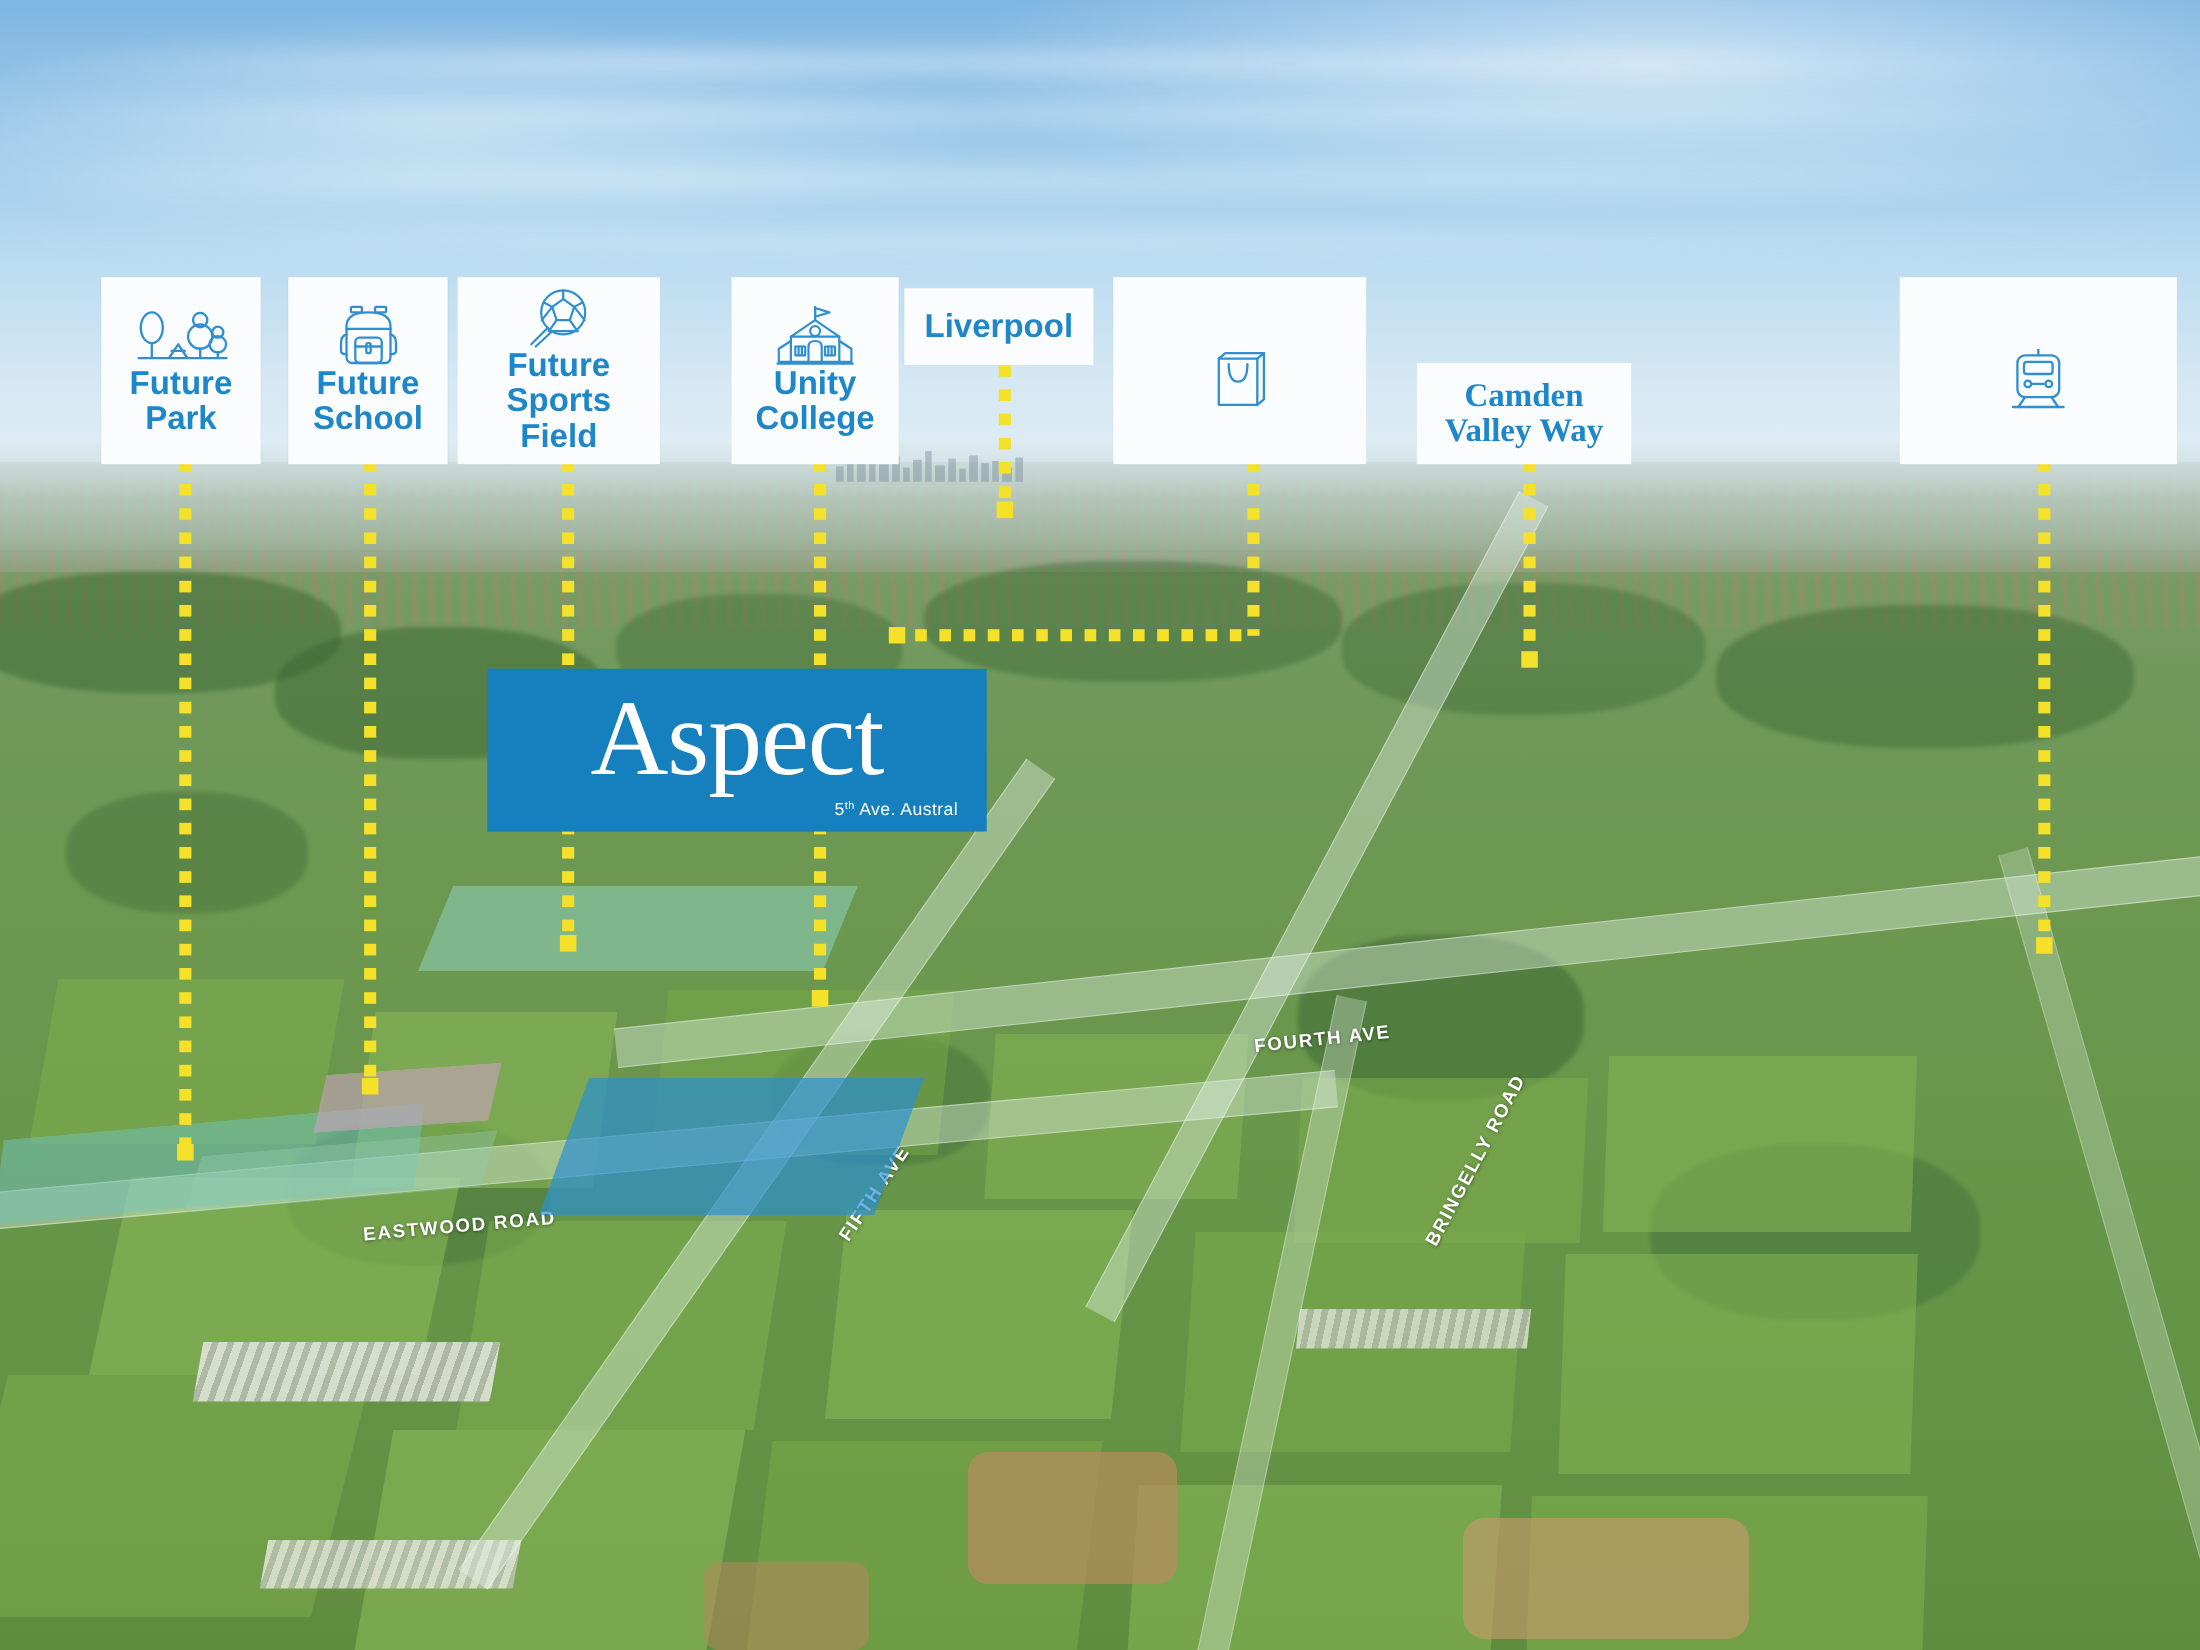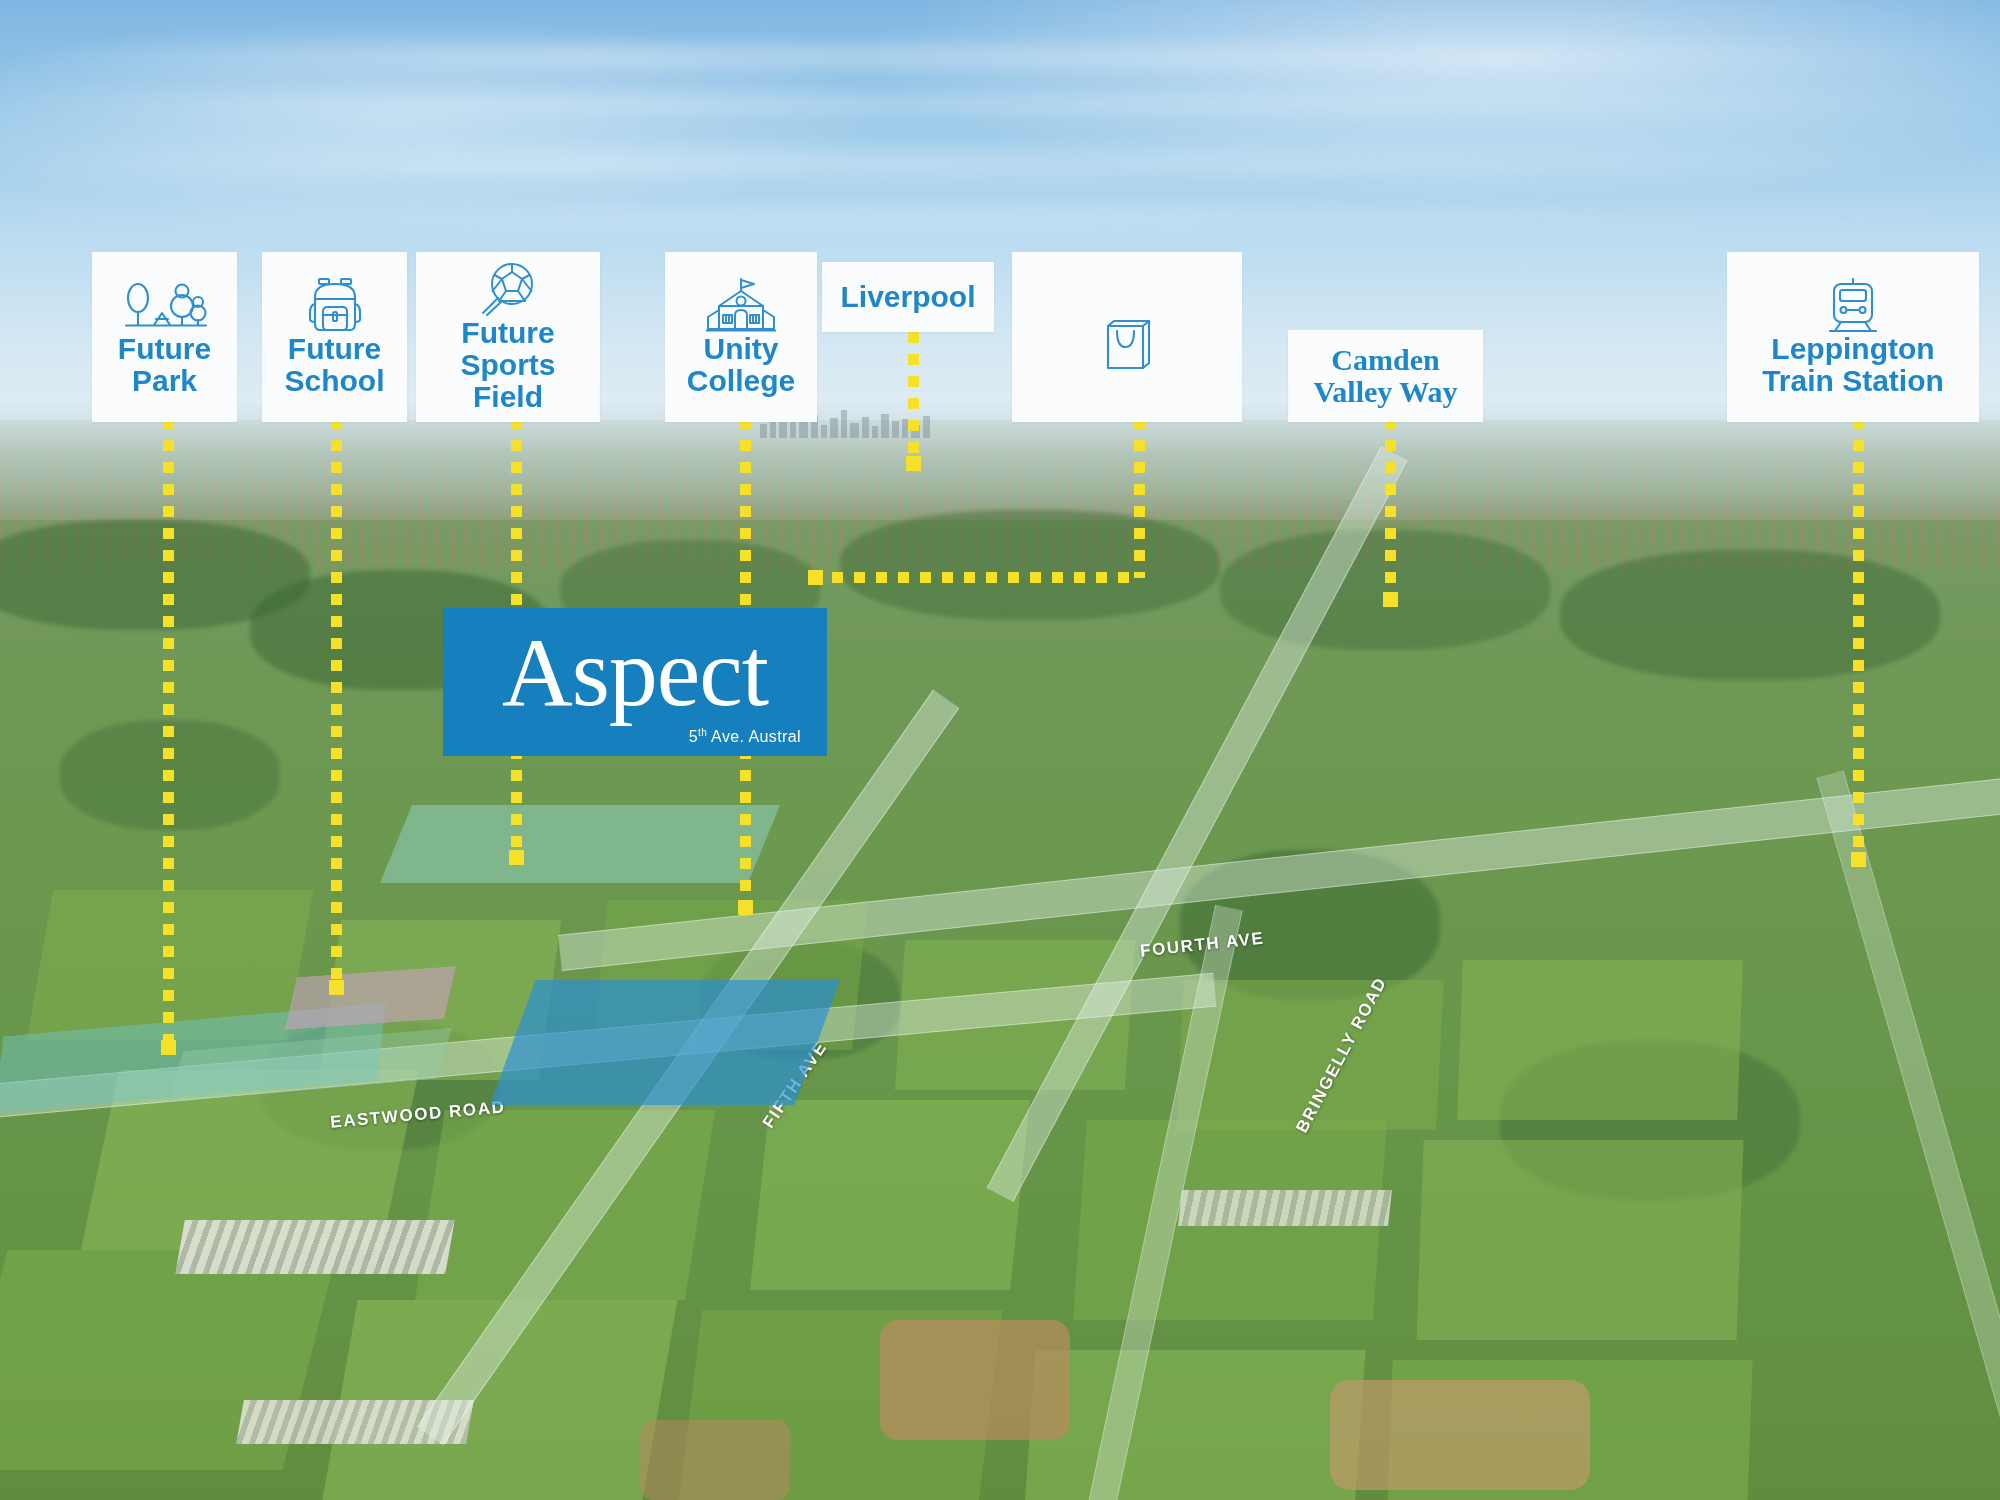--- a/index.html
+++ b/index.html
@@ -385,25 +385,22 @@
         <rect x="6" y="7" width="38" height="38" rx="7"></rect>
         <rect x="12" y="13" width="26" height="11" rx="2.5"></rect>
         <circle cx="15.5" cy="33" r="3"></circle>
           <circle cx="34.5" cy="33" r="3"></circle>
         <path d="M20 33 L30 33"></path>
         <path d="M13 45 L7 54"></path>
           <path d="M37 45 L43 54"></path>
         <path d="M2 54 L48 54"></path>
       </svg>
     </div>
-    <div class="txt">
-      <span>Leppington</span><br><span>Train Station</span>
-    </div>
-  </div>
-
-  <div class="logo" style="left:443px;top:608px;width:384px;height:148px;">
+  </div>
+
+  <div class="logo" style="left:443px;top:608px;width:454px;height:148px;">
     <div class="word">Aspect</div>
     <div class="sub">
       <span>5</span><sup>th</sup><span> Ave. Austral</span>
     </div>
   </div>
 
 </div>
 
 </body></html>

